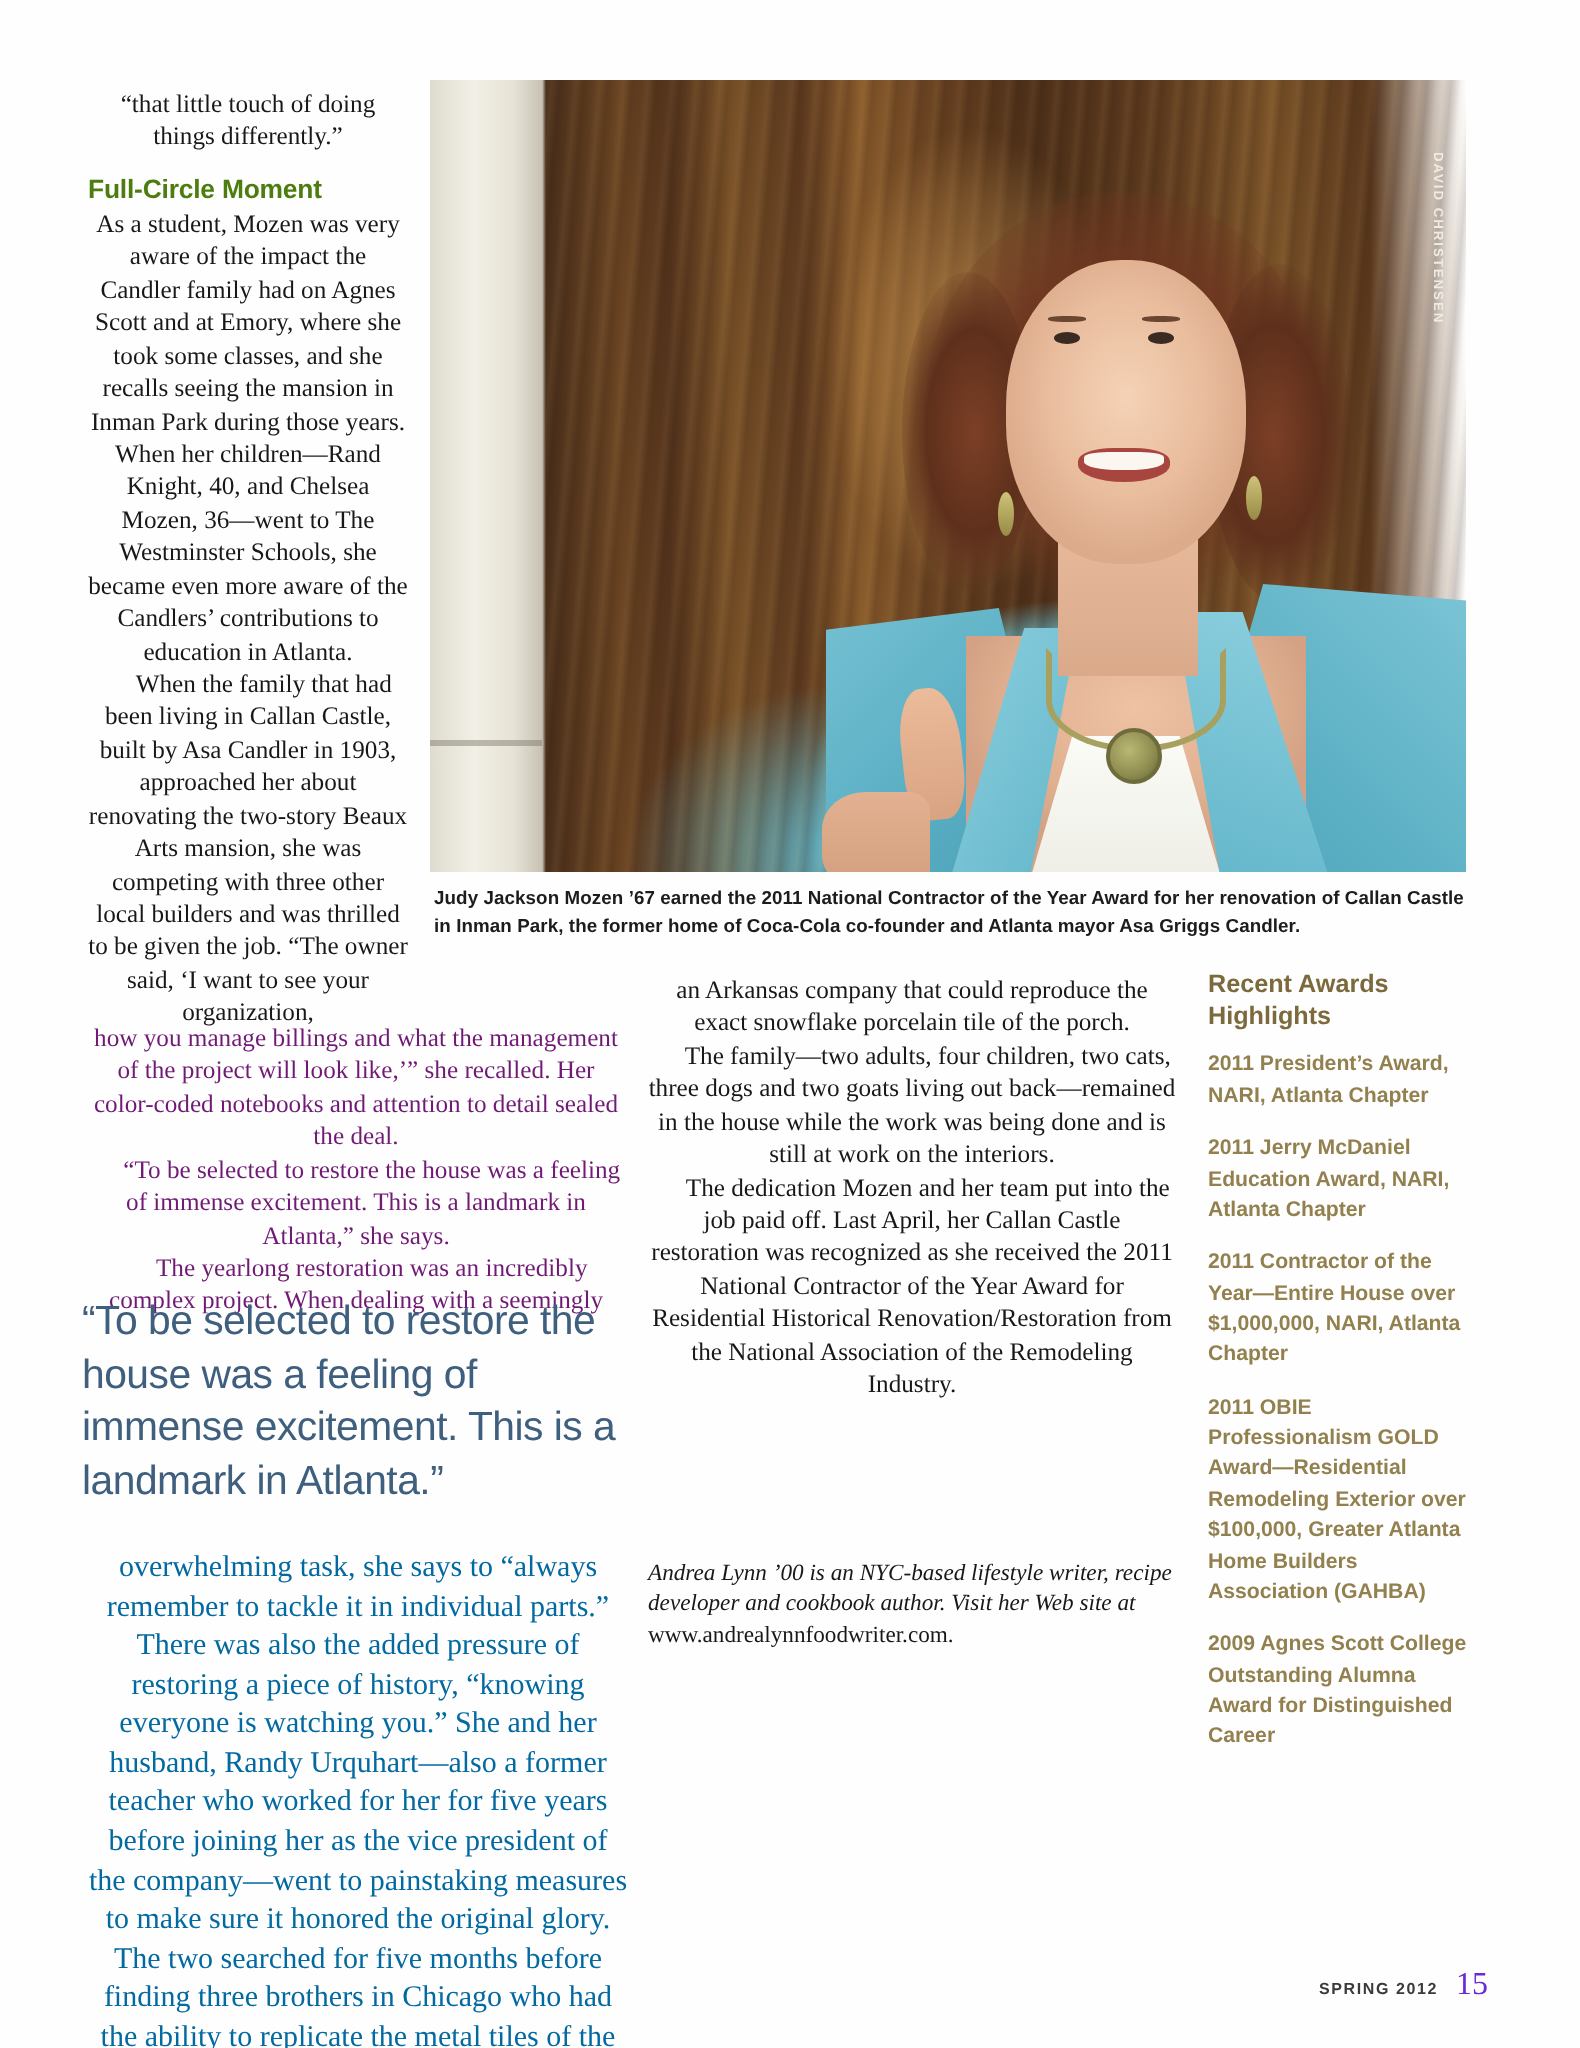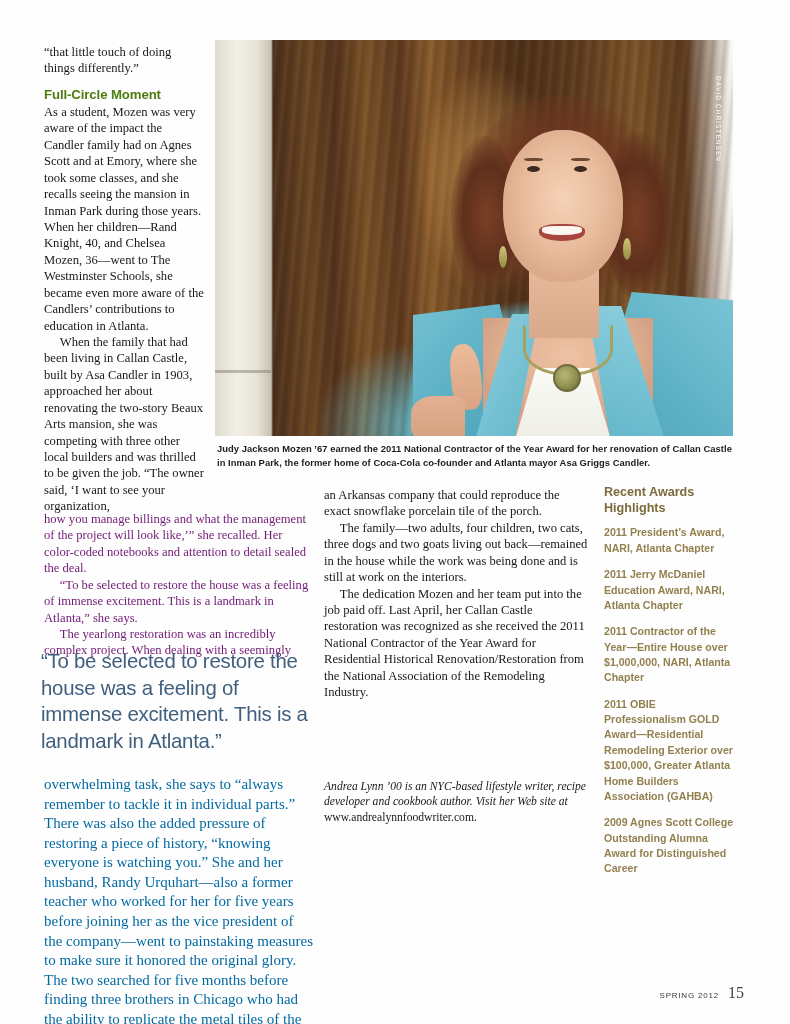--- a/index.html
+++ b/index.html
@@ -277,20 +277,21 @@
     font-size: 11.6px;
     line-height: 1.32;
     color: #17181a;
     font-style: italic;
   }
   .col-mid-bio .url { font-style: normal; }
 
   p.para {
     margin: 0;
     text-indent: 1.25em;
+    text-align: center;
   }
   p.para.first { text-indent: 0; }
 
   .subhead {
     font-family: "Liberation Sans", sans-serif;
     font-size: 13.2px;
     font-weight: 700;
     color: #4d7c0f;
     margin: 9px 0 1px 0;
     letter-spacing: -0.1px;
@@ -338,29 +339,29 @@
     position: absolute;
     right: 46px;
     bottom: 22px;
     display: flex;
     align-items: baseline;
     gap: 9px;
   }
   .footer-issue {
     font-family: "Liberation Sans", sans-serif;
     font-size: 8px;
-    font-weight: 400;
+    font-weight: 700;
     letter-spacing: .8px;
     color: #3a3a3a;
     text-transform: uppercase;
   }
   .footer-page {
     font-family: "Liberation Serif", serif;
     font-size: 16px;
-    color: #404040;
+    color: #6d28d9;
   }
 </style>
 </head>
 <body>
 
 <div class="page">
 
   <div class="photo-block">
     <div class="photo">
       <div class="photo-wood-grain"></div>

